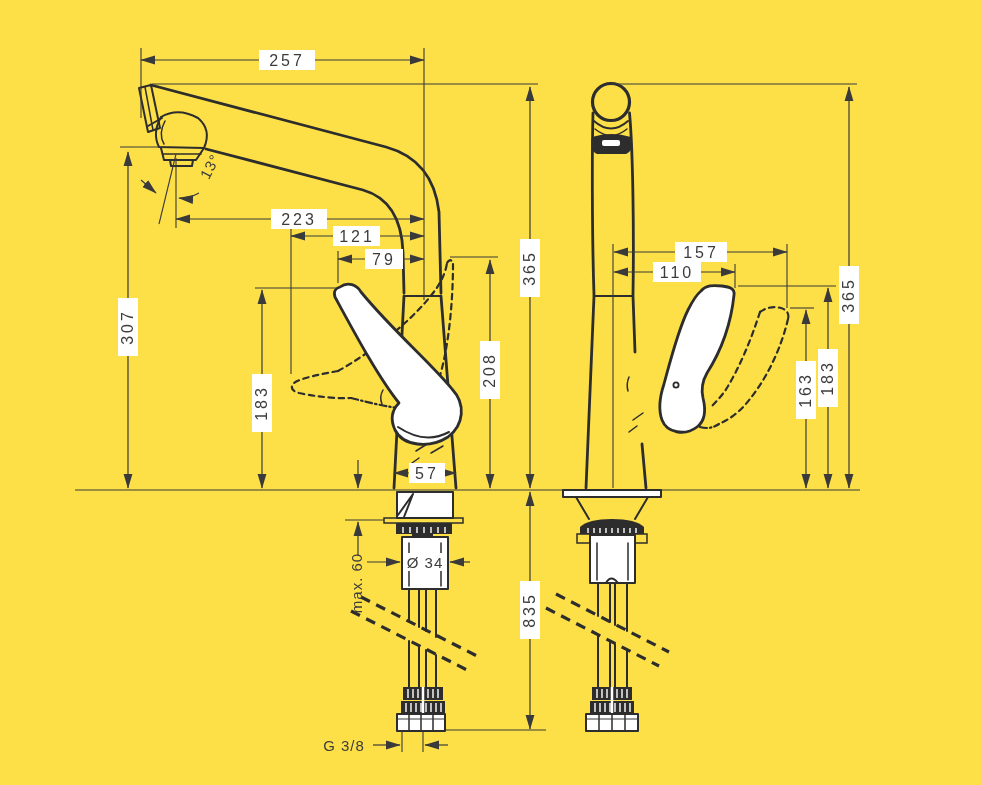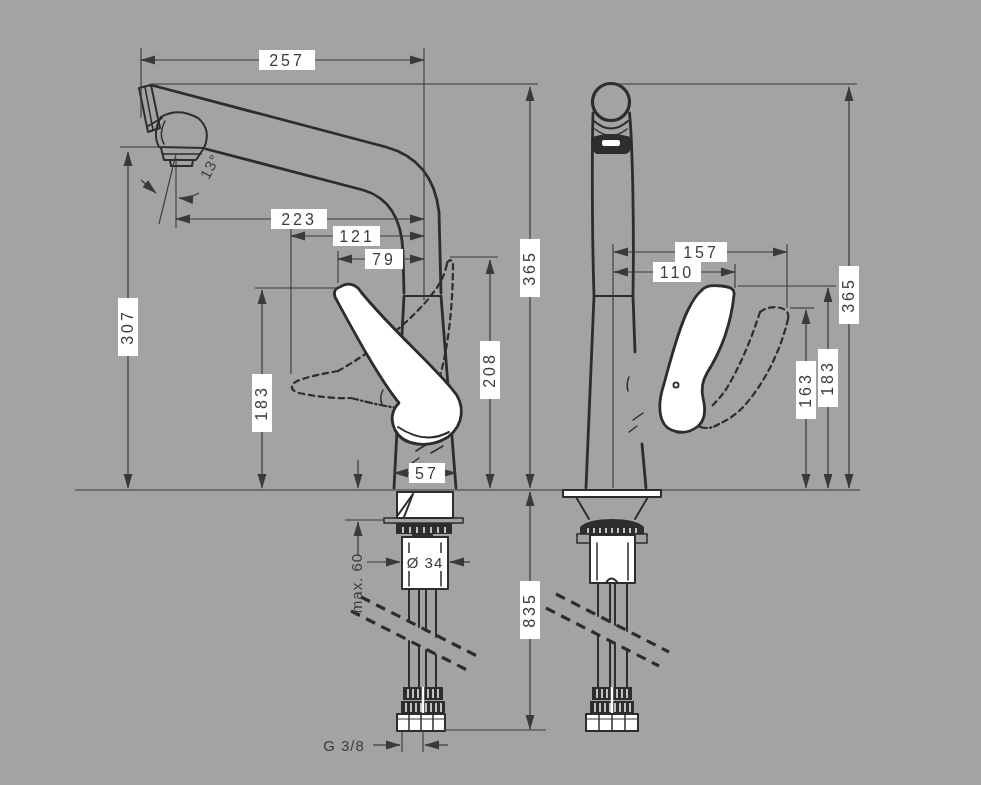--- a/index.html
+++ b/index.html
@@ -1,16 +1,16 @@
 <!DOCTYPE html>
 <html><head>
 <meta charset="utf-8">
 <style>
   html,body { margin:0; padding:0; background:#ffffff; }
-  .stage { position:relative; width:981px; height:785px; background:#a3a3a3; overflow:hidden;
+  .stage { position:relative; width:981px; height:785px; background:#fde047; overflow:hidden;
            font-family:"Liberation Sans", sans-serif; }
   svg { position:absolute; left:0; top:0; }
   .outline  { fill:none; stroke:#2d2d2d; stroke-width:2.8; stroke-linecap:round; stroke-linejoin:round; }
   .outline2 { fill:none; stroke:#2d2d2d; stroke-width:2;   stroke-linecap:round; stroke-linejoin:round; }
   .thin     { fill:none; stroke:#2d2d2d; stroke-width:1.5; stroke-linecap:round; }
   .darkfill { fill:#2d2d2d; stroke:none; }
   .whitefill{ fill:#ffffff; }
   .dashed   { fill:none; stroke:#2d2d2d; stroke-width:2.2; stroke-dasharray:5.5 4.5; stroke-linecap:round; }
   .dashdot  { fill:none; stroke:#2d2d2d; stroke-width:2.2; stroke-dasharray:7 3 1.5 3; stroke-linecap:round; }
   .brk      { fill:none; stroke:#2d2d2d; stroke-width:3.2; stroke-dasharray:10 7; stroke-linecap:butt; }

